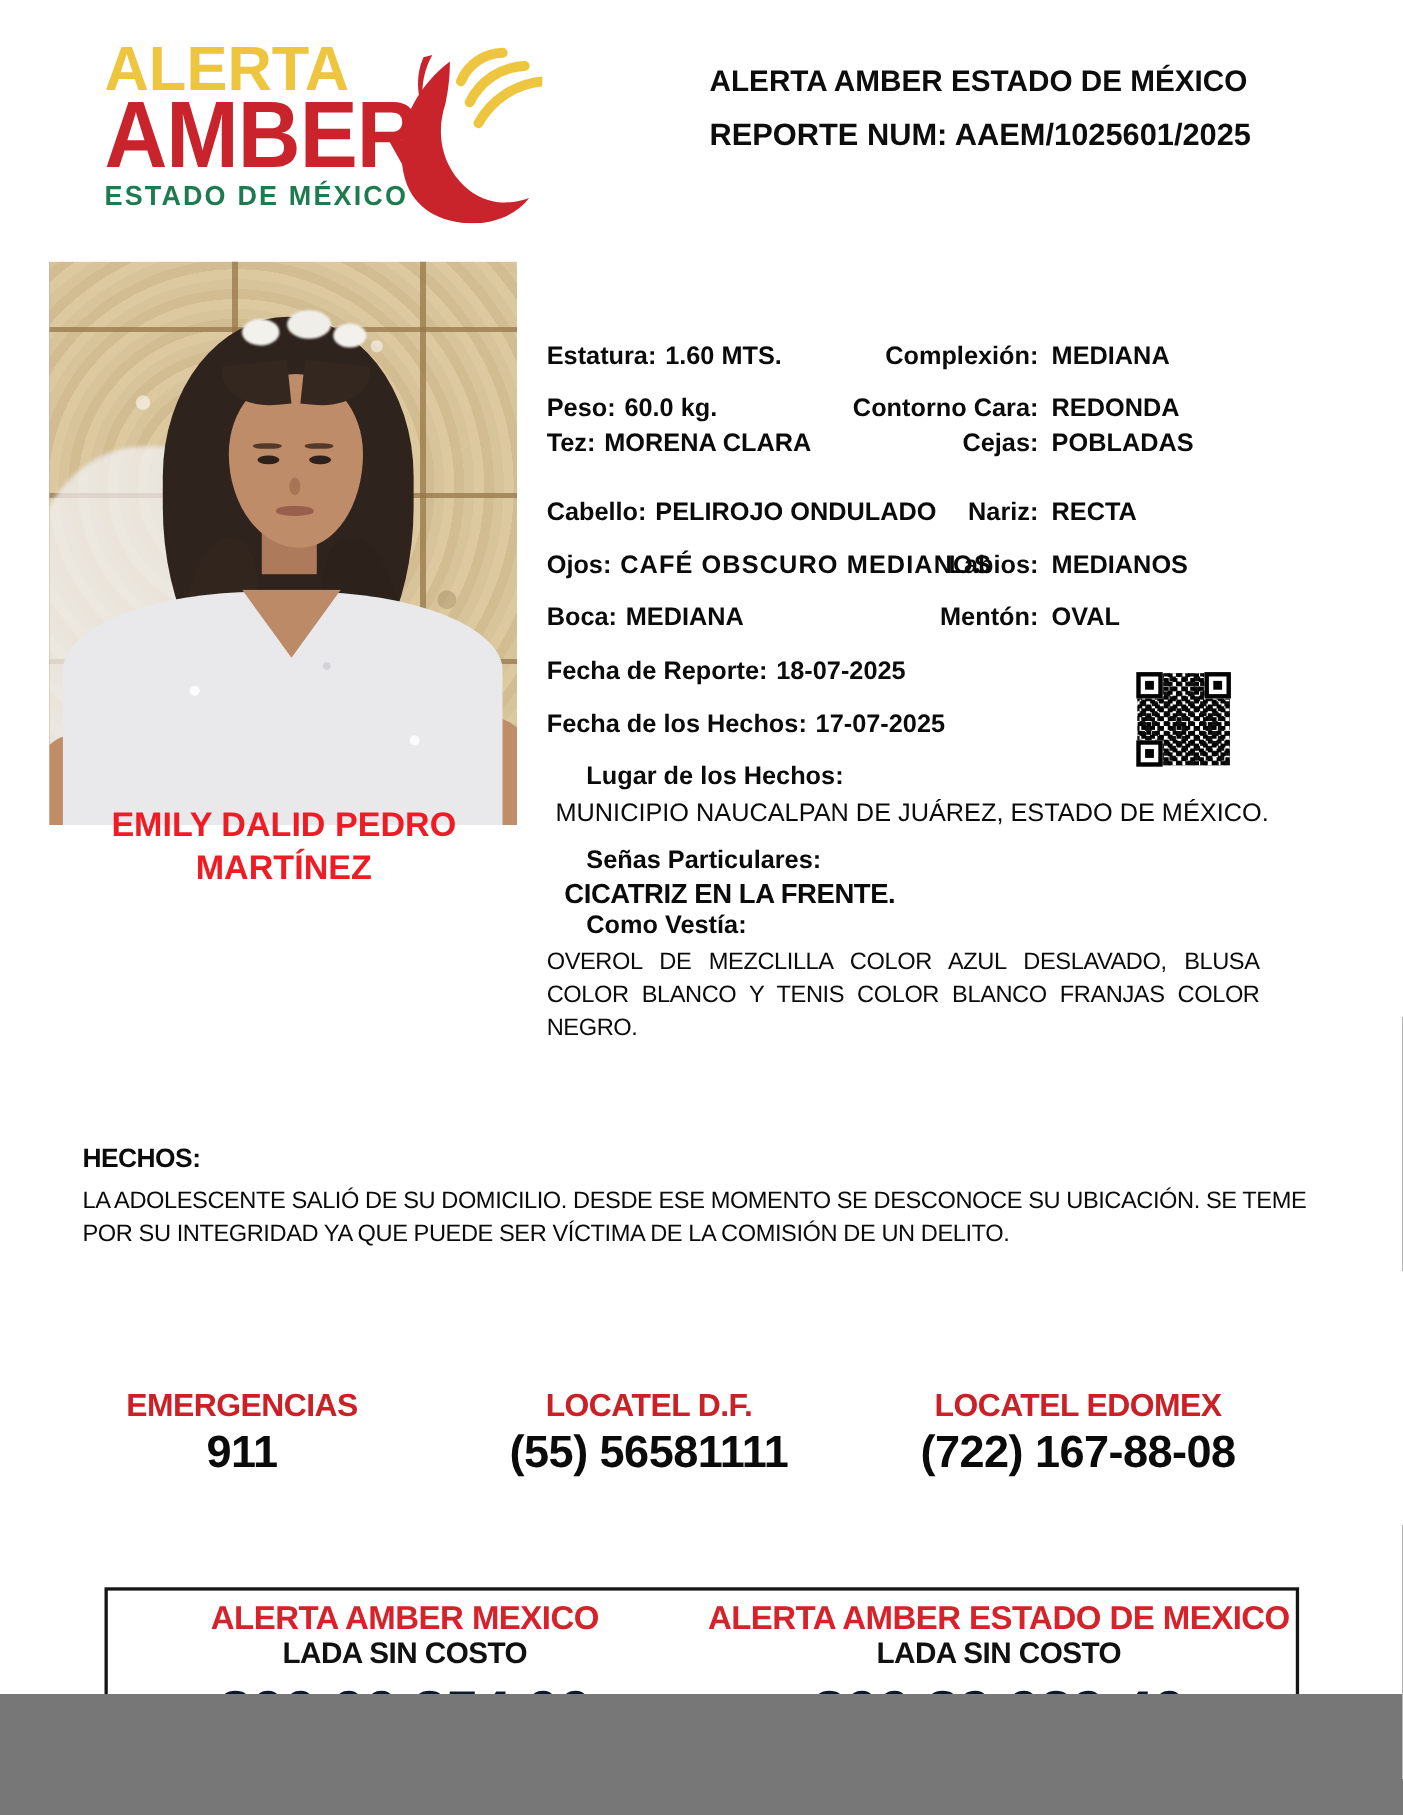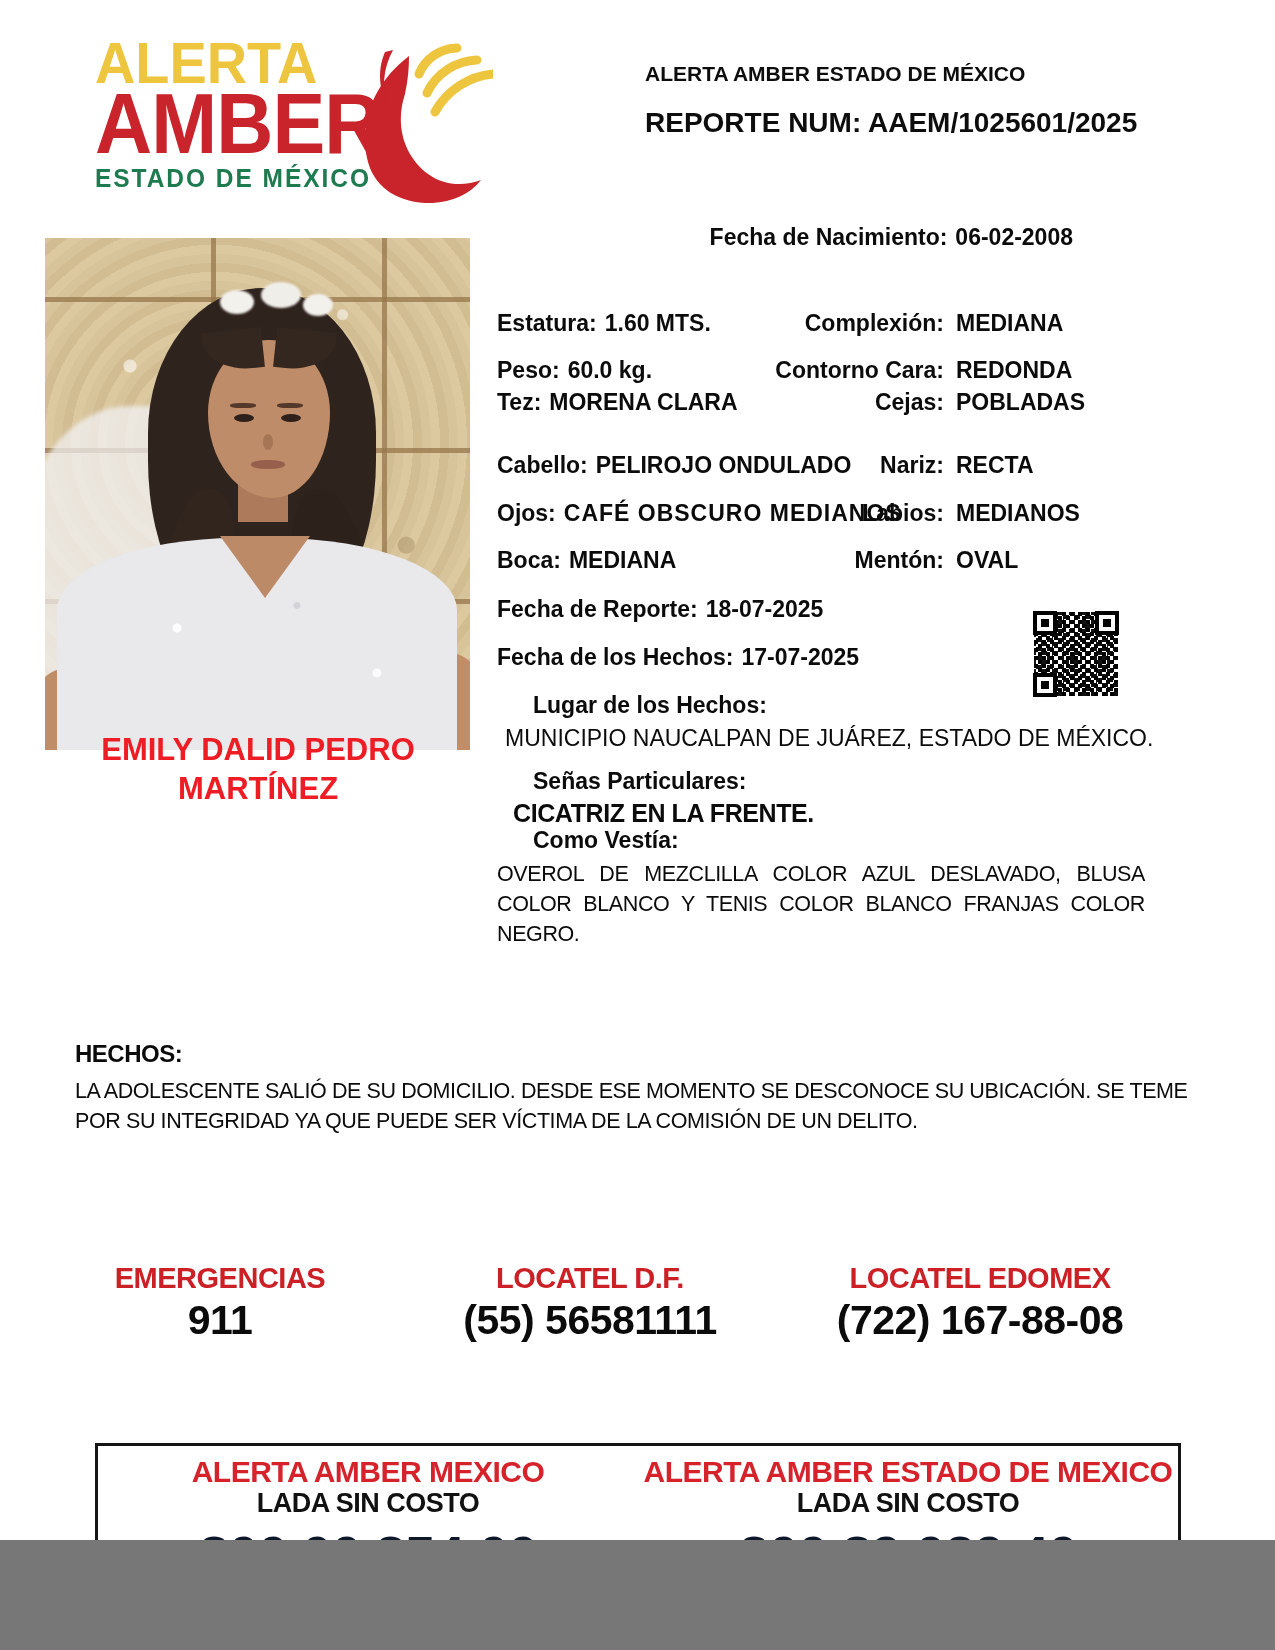--- a/index.html
+++ b/index.html
@@ -21,21 +21,21 @@
     letter-spacing:-1px; transform:scaleX(.92); transform-origin:left; margin-top:-6px;
   }
   .logo-region {
     font-weight:bold; font-size:25px; color:#1e7b4f; letter-spacing:2px; margin-top:2px;
     transform:scaleX(.98); transform-origin:left; white-space:nowrap;
   }
   .logo-swoosh { position:absolute; left:228px; top:2px; width:170px; height:165px; }
 
   
   .titles { position:absolute; left:645px; top:58px; width:560px; }
-  .titles .t1, .titles .t2 { font-weight:bold; font-size:21px; color:#0d0d0d; line-height:32px; }
+  .titles .t1, .titles .t2 { font-weight:bold; font-size:27px; color:#0d0d0d; line-height:32px; }
   .titles .t2 { margin-top:17px; font-size:28px; }
 
   
   .photo {
     position:absolute; left:45px; top:238px; width:425px; height:512px;
     overflow:hidden; background:
       radial-gradient(circle at 20% 25%, rgba(255,255,255,.55) 0 6px, transparent 7px),
       radial-gradient(circle at 70% 15%, rgba(255,255,255,.5) 0 5px, transparent 6px),
       radial-gradient(circle at 85% 60%, rgba(120,90,50,.25) 0 8px, transparent 9px),
       radial-gradient(circle at 10% 70%, rgba(120,90,50,.22) 0 7px, transparent 8px),
@@ -172,23 +172,20 @@
     <div class="ph-flower2"></div>
     <div class="ph-flower3"></div>
   </div>
 
   <div class="name">
     <div>EMILY DALID PEDRO</div>
     <div>MARTÍNEZ</div>
   </div>
 
   <div class="details">
-    <div class="birth">
-      <span>Fecha de Nacimiento:</span><span class="val">06-02-2008</span>
-    </div>
 
     <div class="drow" style="top:88px">
       <span class="lpair"><span>Estatura:</span><span class="val">1.60 MTS.</span></span>
       <span class="rcell">
           <span class="rlbl">Complexión:</span>
           <span class="rval">MEDIANA</span>
         </span>
     </div>
     <div class="drow" style="top:135px">
       <span class="lpair"><span>Peso:</span><span class="val">60.0 kg.</span></span>

